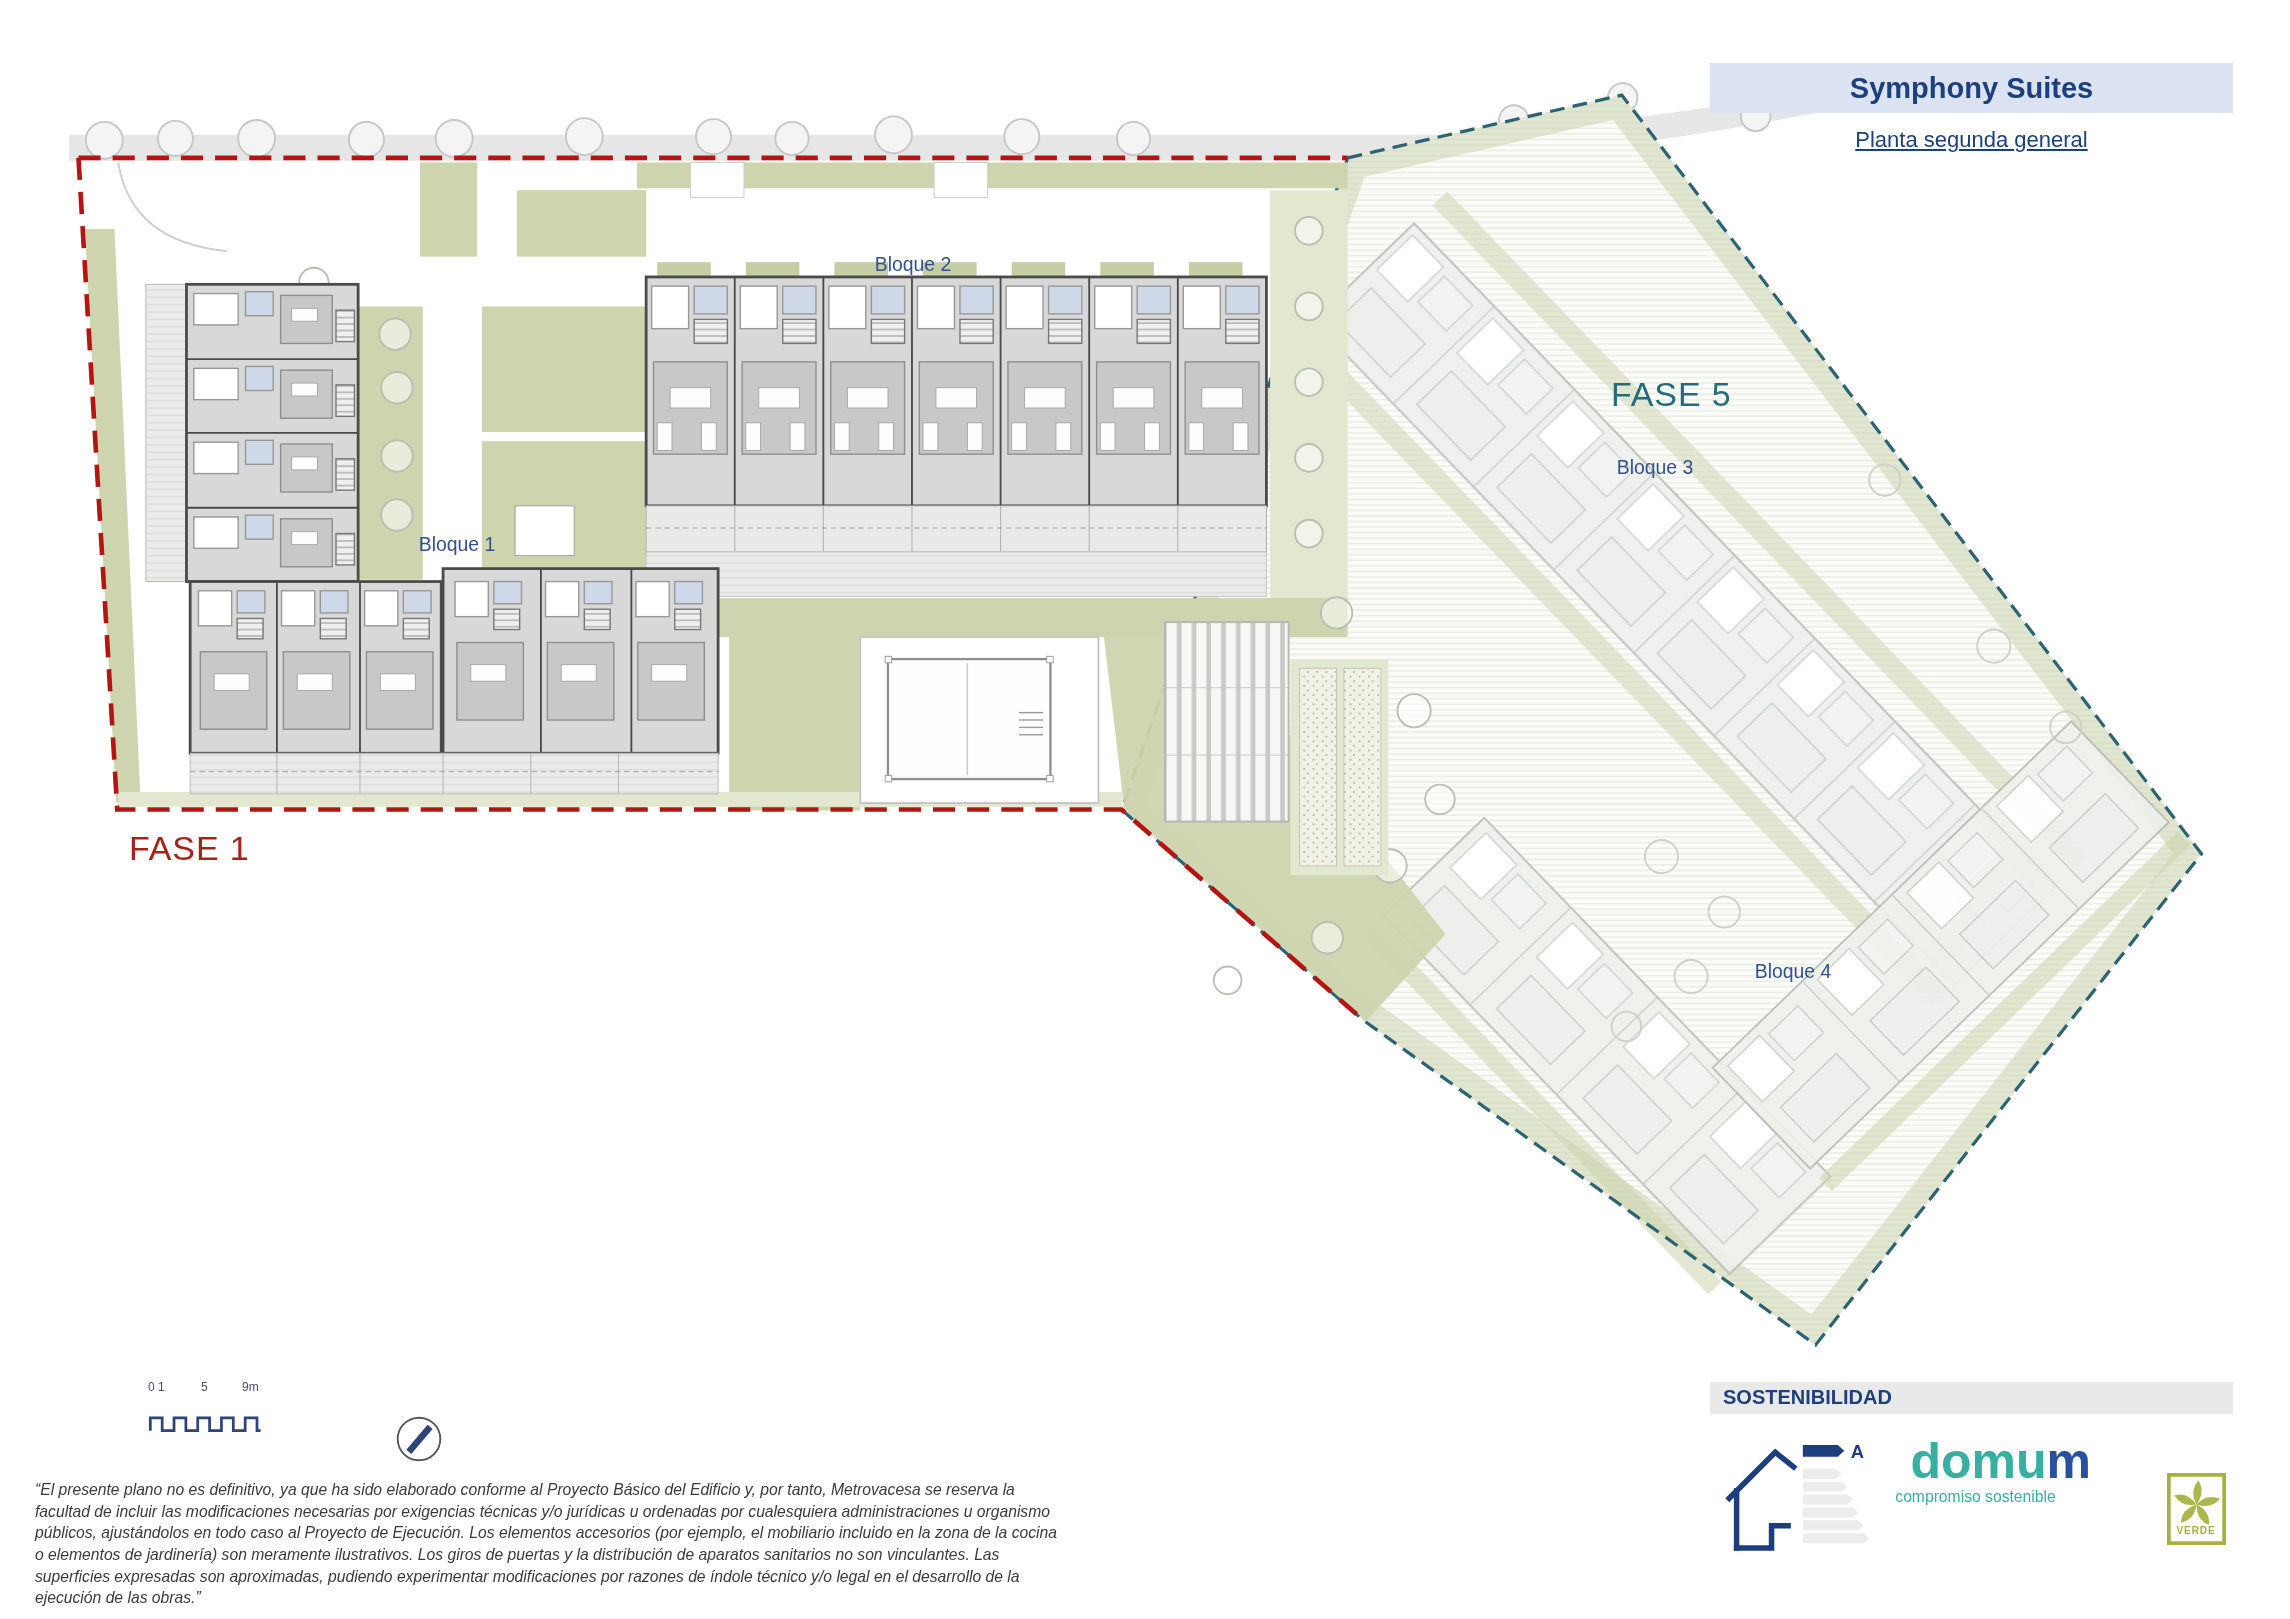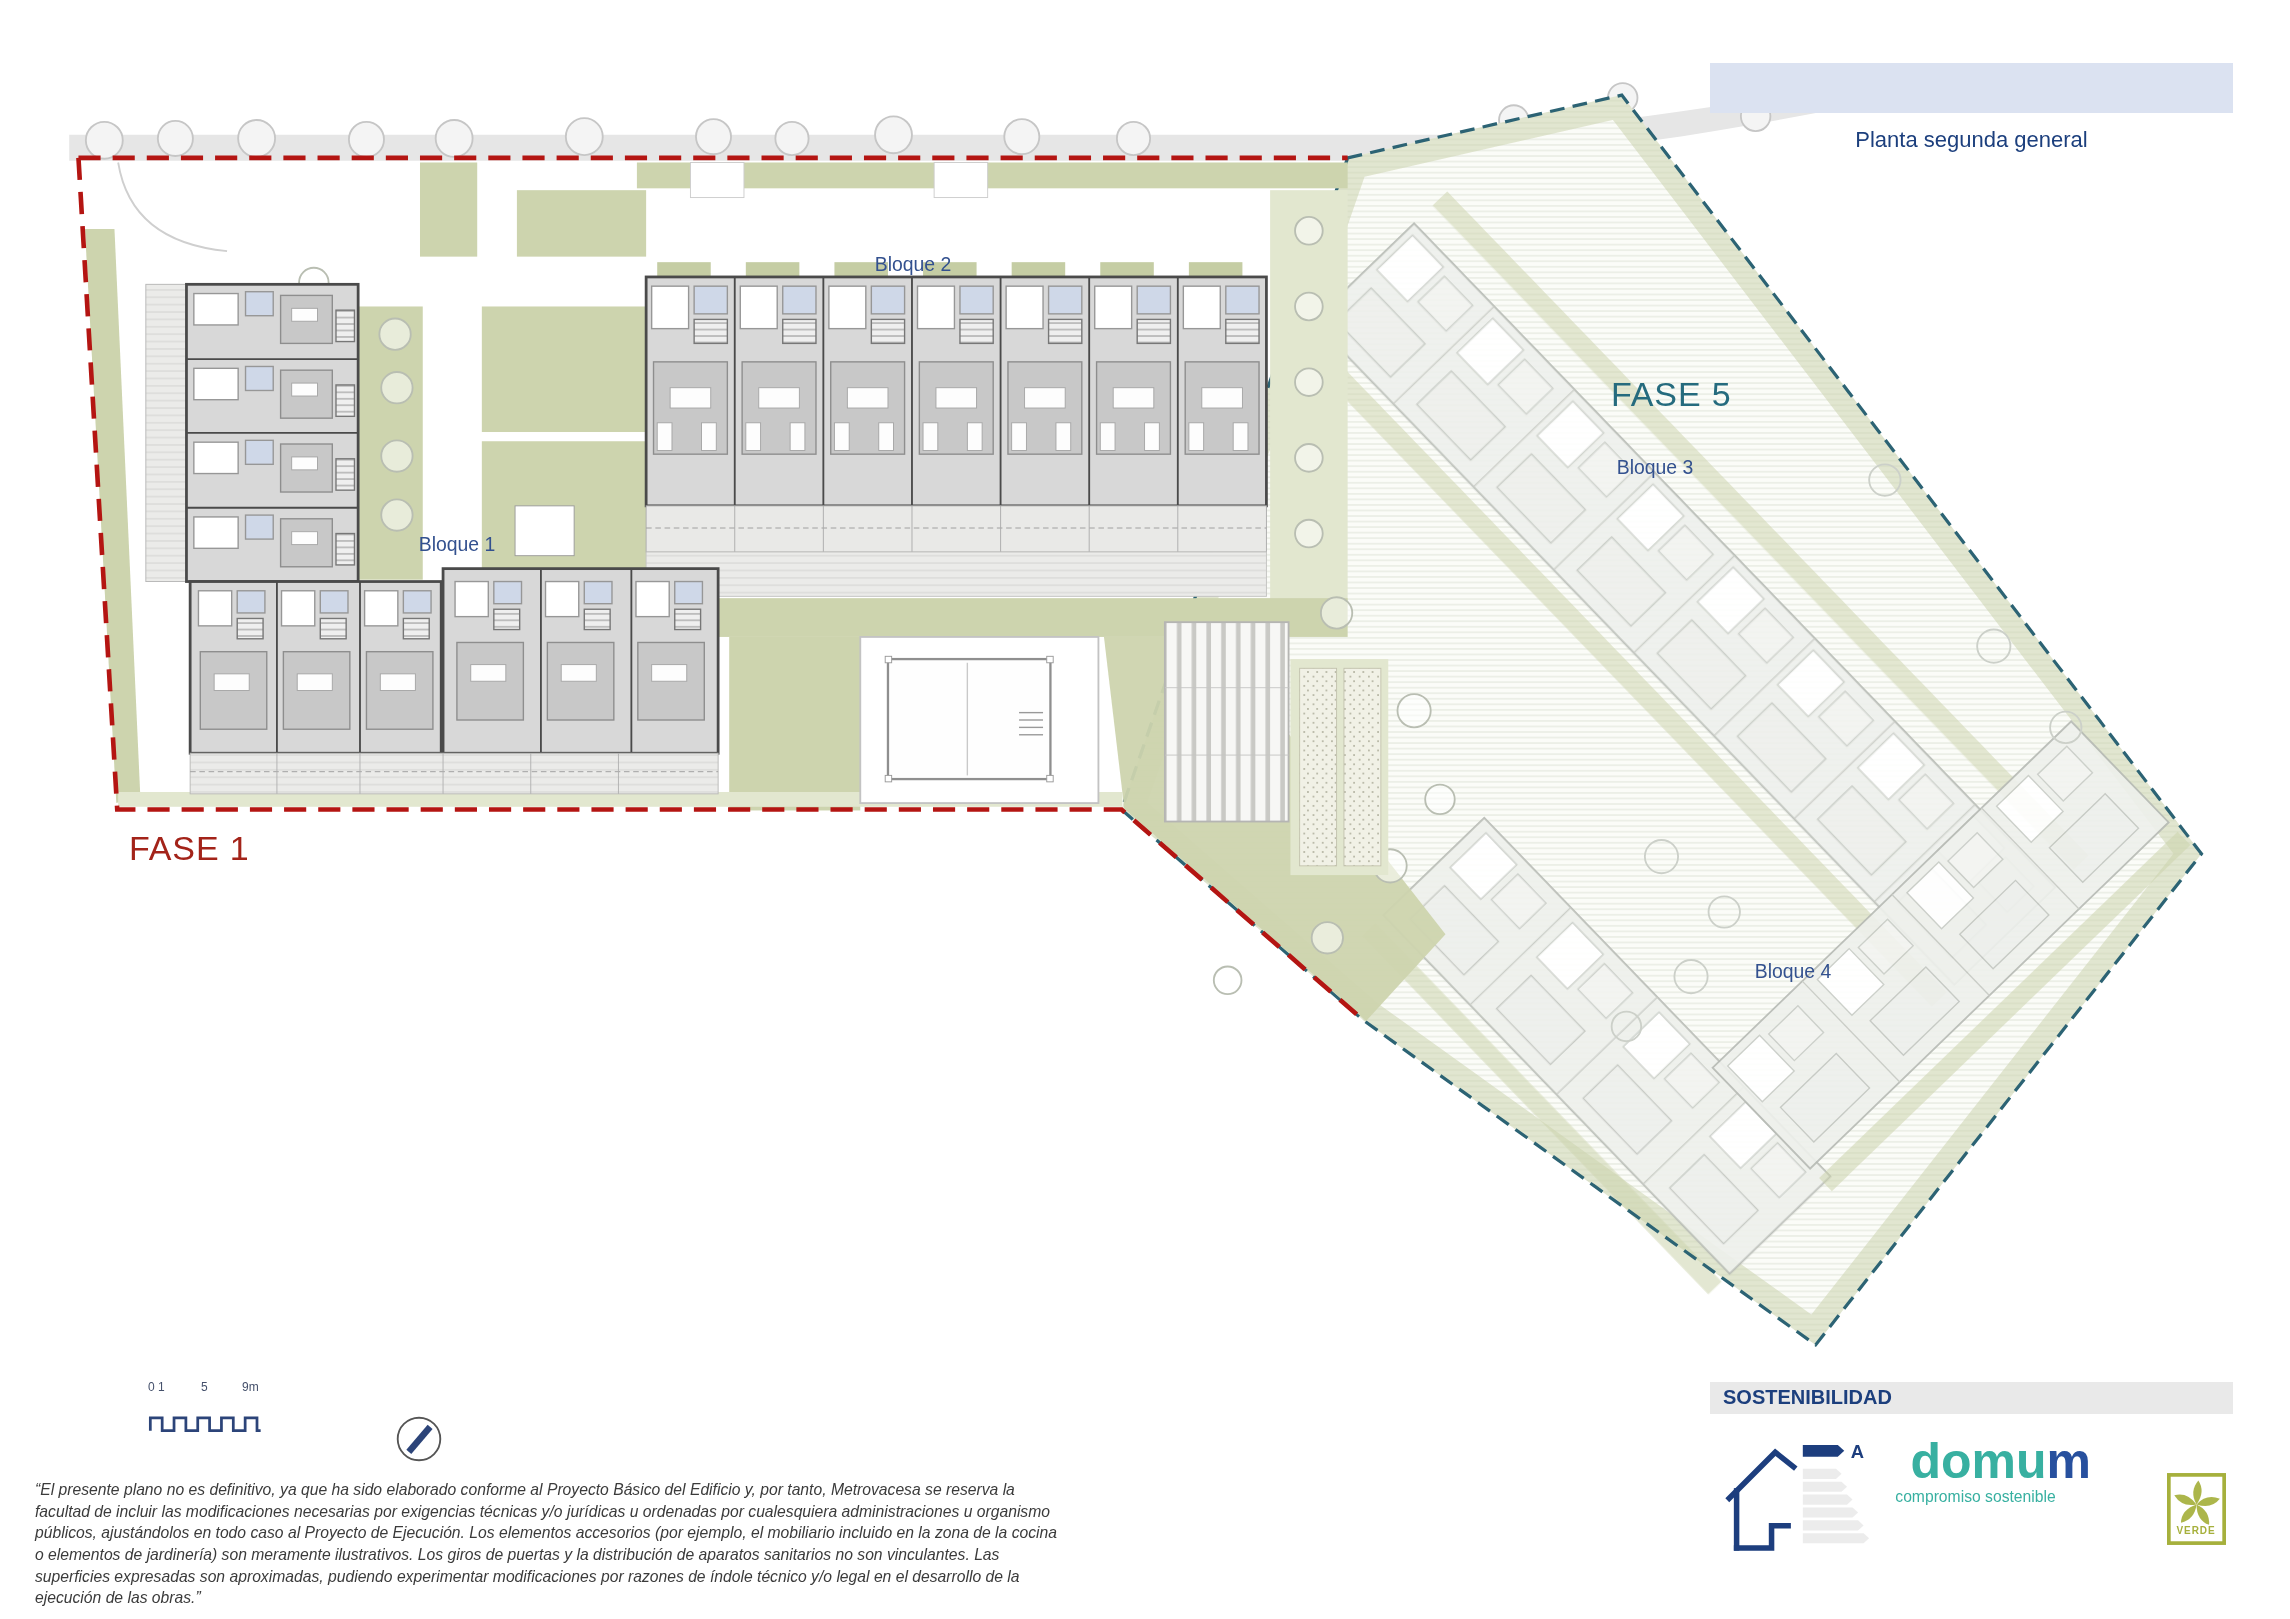--- a/index.html
+++ b/index.html
@@ -22,21 +22,21 @@
   .treeRoad{fill:#f4f4f4;stroke:#c6c6c6;stroke-width:2;}
   .treeF2{fill:none;stroke:#ccd0c9;stroke-width:2;}
   .fw{fill:#ffffff;stroke:#c8ccc6;stroke-width:1.5;}
   .fw2{fill:#f2f3f0;stroke:#c8ccc6;stroke-width:1.5;}
   .fw3{fill:#edefeb;stroke:#c2c6c0;stroke-width:1.5;}
   .f2strip{fill:#eef0ec;stroke:#b6bab4;stroke-width:2;}
   .f2div{stroke:#c6c9c3;stroke-width:1.5;}
   
   .title-bar{left:1710px;top:63px;width:523px;height:50px;background:#dbe2f1;}
   .title-text{left:1710px;top:72px;width:523px;text-align:center;font-size:29px;font-weight:bold;color:#1c3f7d;}
-  .subtitle-text{left:1710px;top:127px;width:523px;text-align:center;font-size:22px;color:#1c3f7d;}
+  .subtitle-text{left:1710px;top:127px;width:523px;text-align:center;font-size:22px;color:#1c3f7d;text-decoration:underline;}
   .fase-label{font-size:34px;letter-spacing:0.9px;}
   .fase1{left:129px;top:829px;width:185px;color:#a32319;}
   .fase2{left:1611px;top:375px;width:185px;color:#256b7e;}
   .bloque-label{width:148px;text-align:center;font-size:19.4px;color:#33518f;}
   .b1{left:383px;top:533px;}
   .b2{left:839px;top:253px;}
   .b3{left:1581px;top:456px;}
   .b4{left:1719px;top:960px;}
   .scale-num{font-size:12px;color:#44506b;top:1380px;}
   .disclaimer{left:35px;top:1479px;width:1032px;font-size:15.7px;font-style:italic;color:#3b3b3b;line-height:1.38;}
@@ -326,20 +326,21 @@
     <rect x="1456" y="724" width="40" height="214" fill="url(#dots)" stroke="#c3c3ae"></rect>
   </g>
 
   <g>
     <path d="M85,171 H1460" fill="none" stroke="#b41512" stroke-width="5" stroke-dasharray="24 13"></path>
     <path d="M85,171 L127,877 H1215 L1478,1106" fill="none" stroke="#b41512" stroke-width="5" stroke-dasharray="24 13"></path>
   </g>
 </svg>
 
 <div class="ovl title-bar"></div>
+<div class="ovl title-text">Symphony Suites</div>
 <div class="ovl subtitle-text">Planta segunda general</div>
 
 <div class="ovl fase-label fase1">FASE 1</div>
 <div class="ovl fase-label fase2">FASE 5</div>
 
 <div class="ovl bloque-label b1">Bloque 1</div>
 <div class="ovl bloque-label b2">Bloque 2</div>
 <div class="ovl bloque-label b3">Bloque 3</div>
 <div class="ovl bloque-label b4">Bloque 4</div>
 

